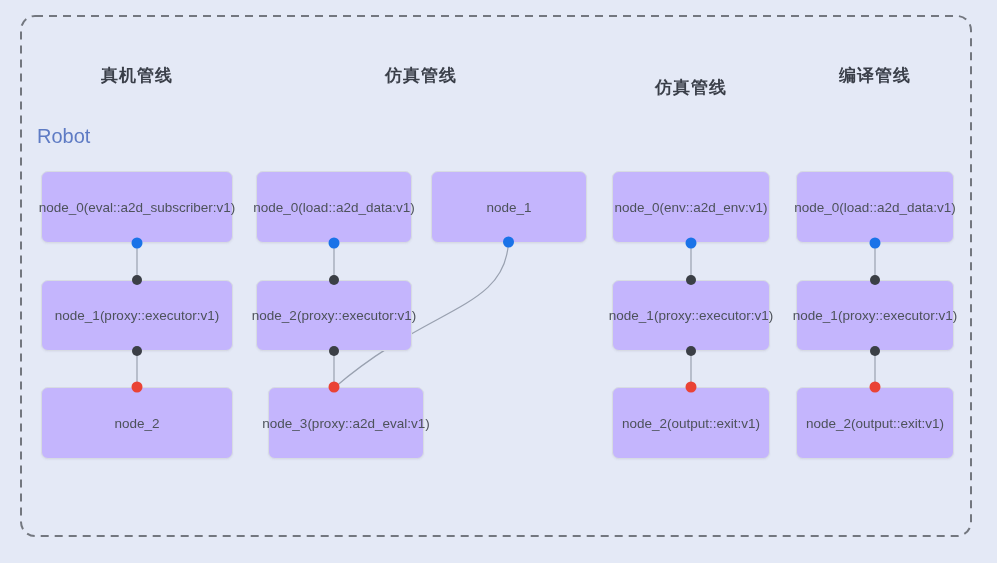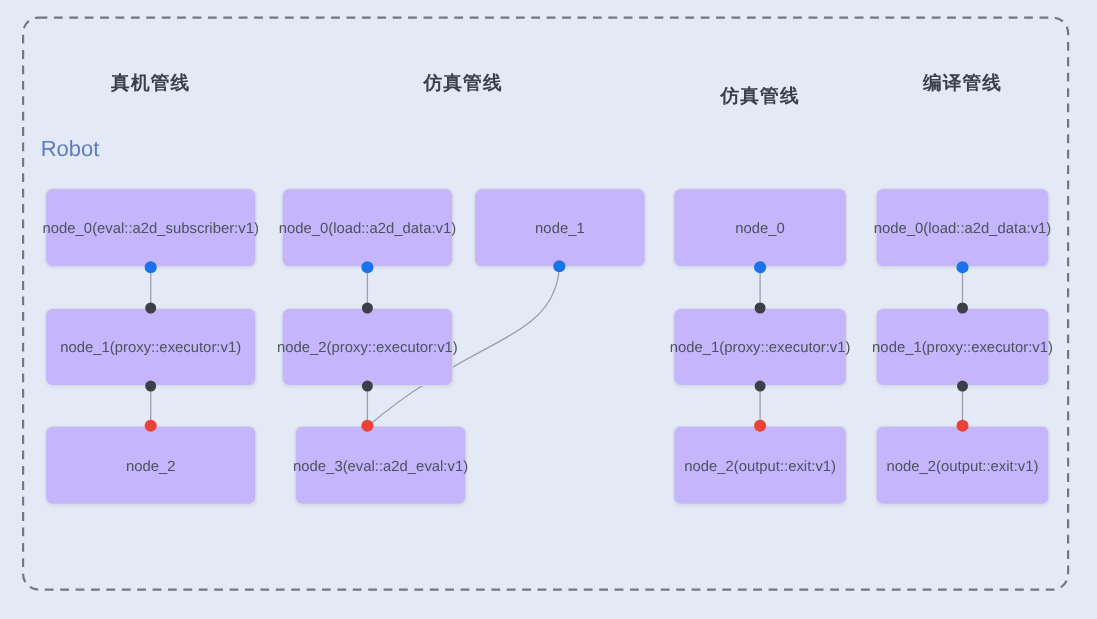--- a/index.html
+++ b/index.html
@@ -83,25 +83,26 @@
   </div>
   <div class="node" style="left:431px;top:171px;width:156px;height:72px">
     <div class="node-name">node_1</div>
   </div>
   <div class="node" style="left:256px;top:280px;width:156px;height:71px">
     <div class="node-name">node_2</div>
     <div class="node-type">(proxy::executor:v1)</div>
   </div>
   <div class="node" style="left:268px;top:387px;width:156px;height:72px">
     <div class="node-name">node_3</div>
-    <div class="node-type">(eval::a2d_eval:v1)</div>
+    <div class="node-type">(proxy::a2d_eval:v1)</div>
   </div>
 
   <div class="node" style="left:612px;top:171px;width:158px;height:72px">
     <div class="node-name">node_0</div>
+    <div class="node-type">(env::a2d_env:v1)</div>
   </div>
   <div class="node" style="left:612px;top:280px;width:158px;height:71px">
     <div class="node-name">node_1</div>
     <div class="node-type">(proxy::executor:v1)</div>
   </div>
   <div class="node" style="left:612px;top:387px;width:158px;height:72px">
     <div class="node-name">node_2</div>
     <div class="node-type">(output::exit:v1)</div>
   </div>
 

